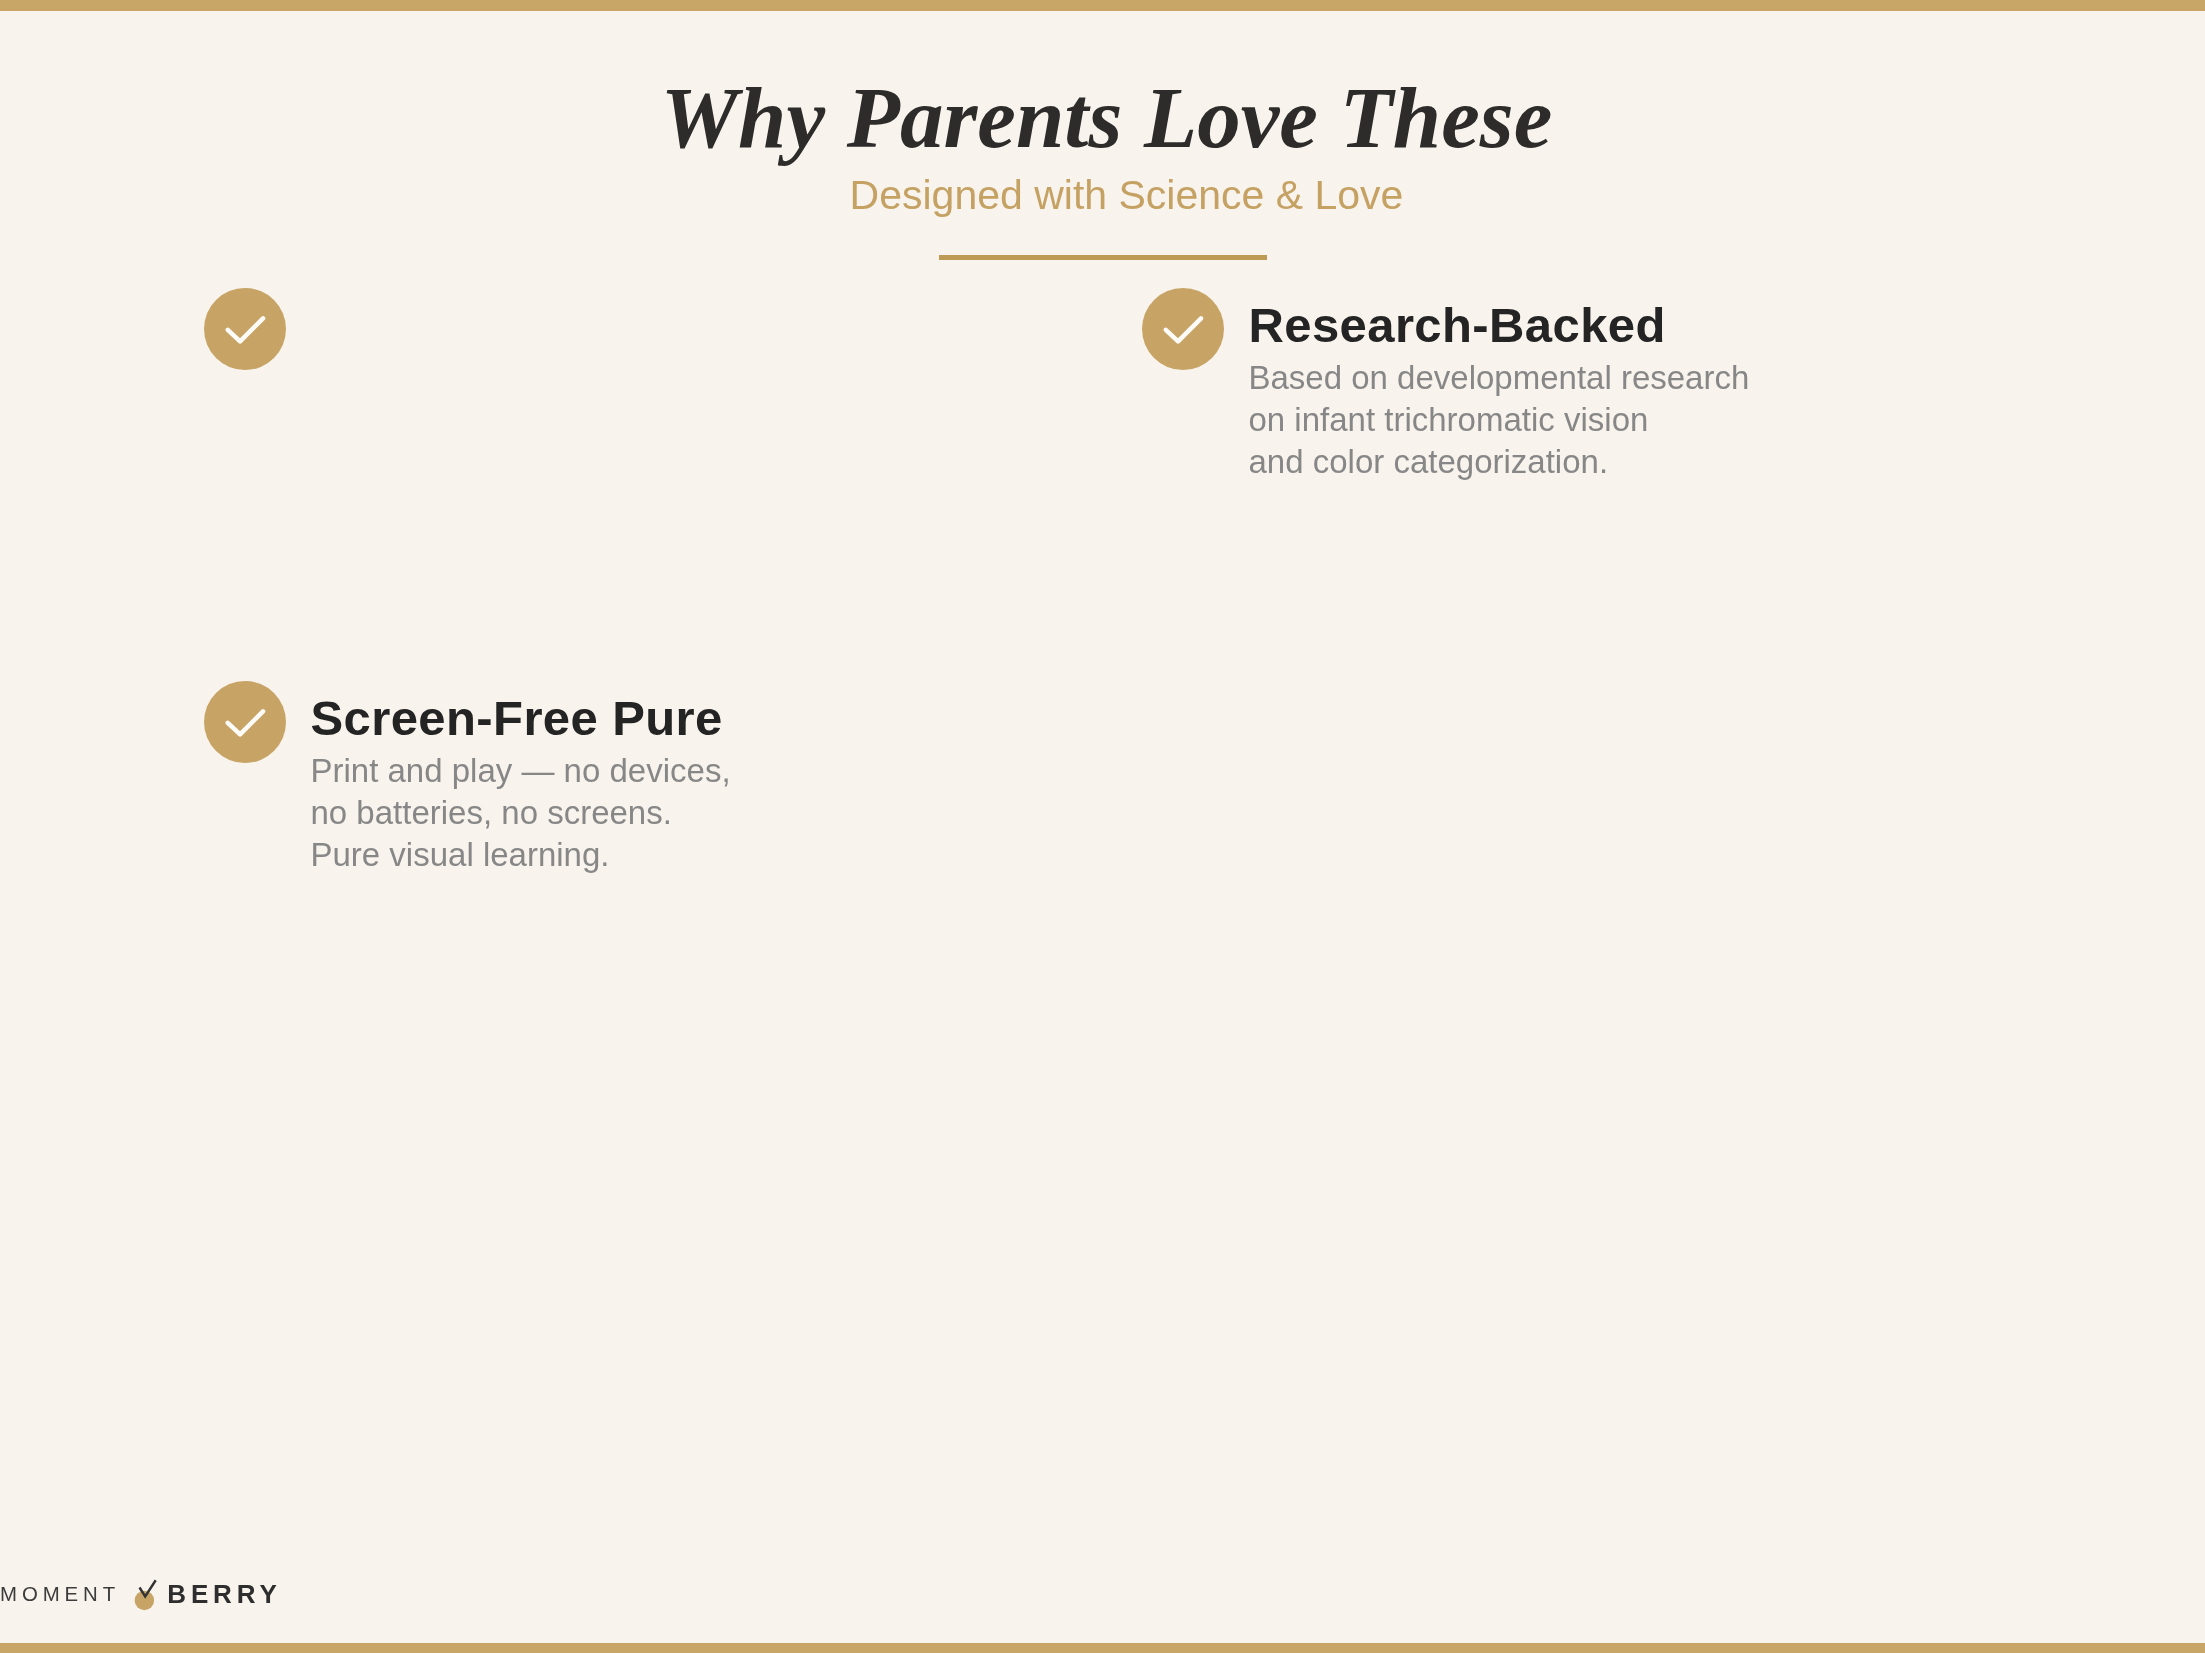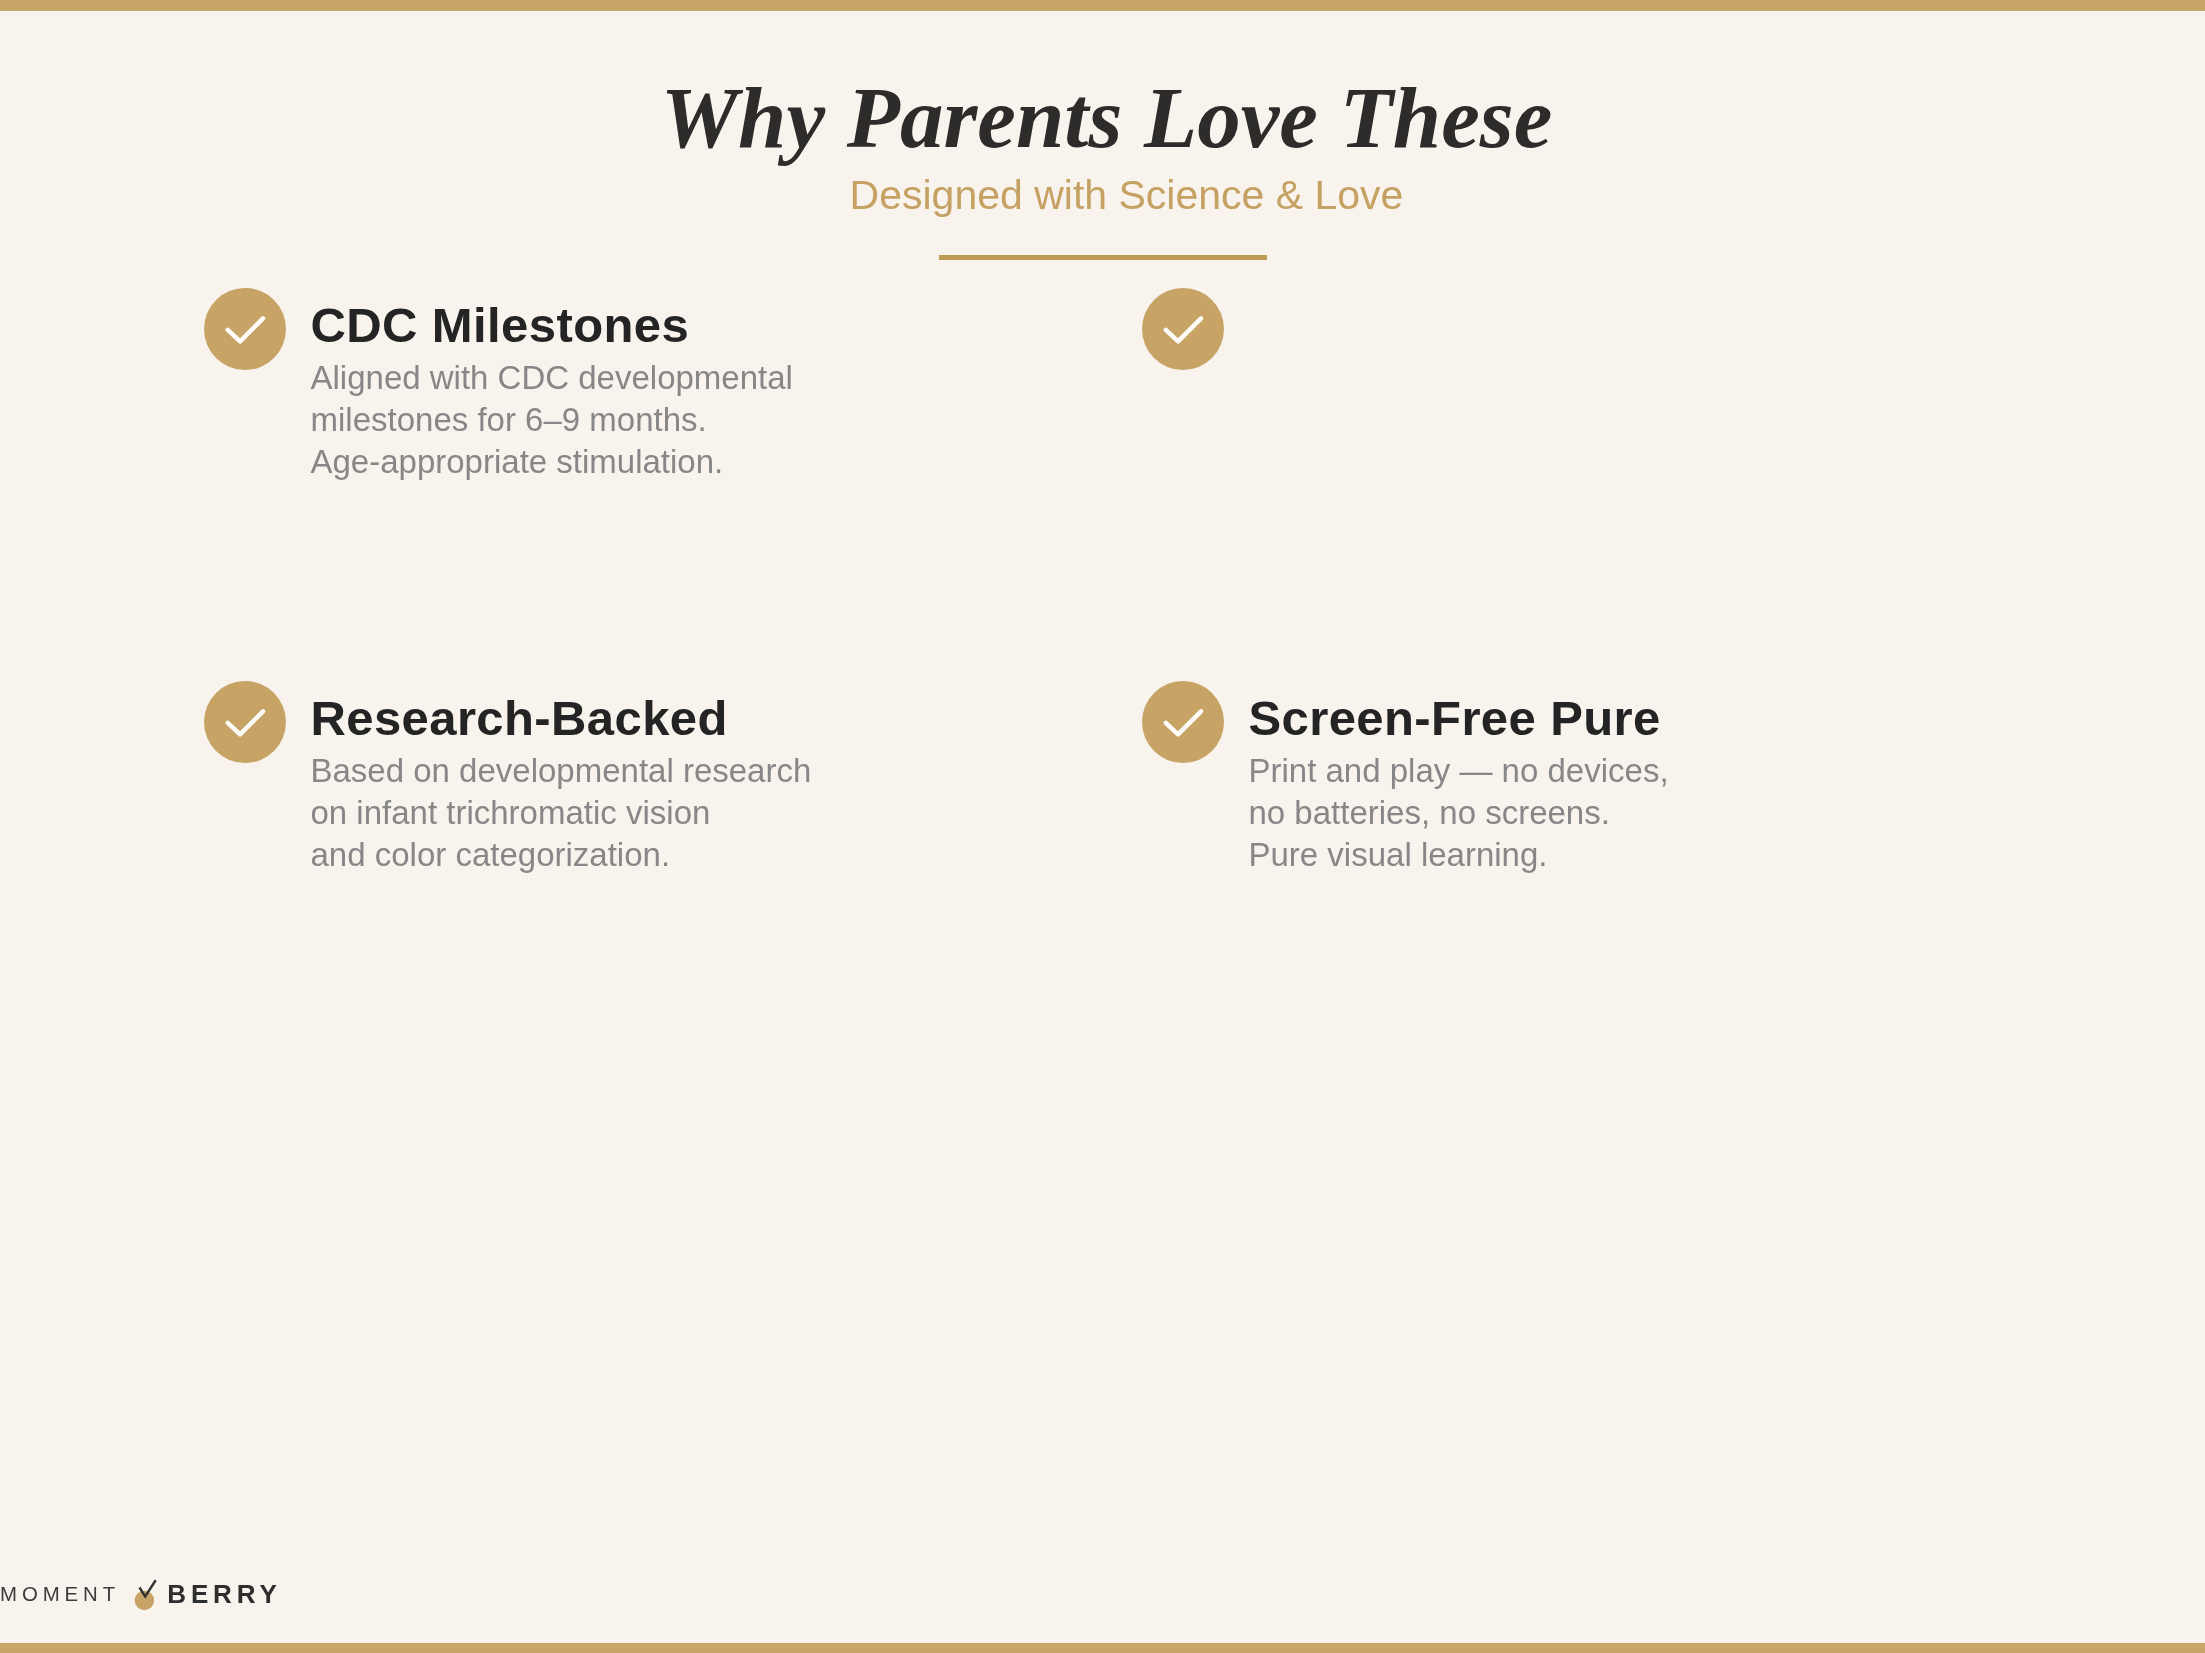--- a/index.html
+++ b/index.html
@@ -91,33 +91,20 @@
 <div class="page">
 
   <div class="accent-bar top"></div>
 
   <h1 class="page-title">Why Parents Love These</h1>
   <p class="page-subtitle">Designed with Science &amp; Love</p>
   <div class="header-divider"></div>
 
   <section class="features">
 
-    <div class="feature">
-      <div class="check-circle">
-        <svg viewBox="0 0 100 100">
-            <polyline points="29,51 44,65 72,37" fill="none" stroke="#FDFCF8" stroke-width="5.5" stroke-linecap="round" stroke-linejoin="round"></polyline>
-          </svg>
-      </div>
-      <div class="feature-text">
-        <h2 class="feature-title">CDC Milestones</h2>
-        <p class="feature-desc">Aligned with CDC developmental
-milestones for 6–9 months.
-Age-appropriate stimulation.</p>
-      </div>
-    </div>
 
     <div class="feature">
       <div class="check-circle">
         <svg viewBox="0 0 100 100">
             <polyline points="29,51 44,65 72,37" fill="none" stroke="#FDFCF8" stroke-width="5.5" stroke-linecap="round" stroke-linejoin="round"></polyline>
           </svg>
       </div>
     </div>
 
     <div class="feature">

